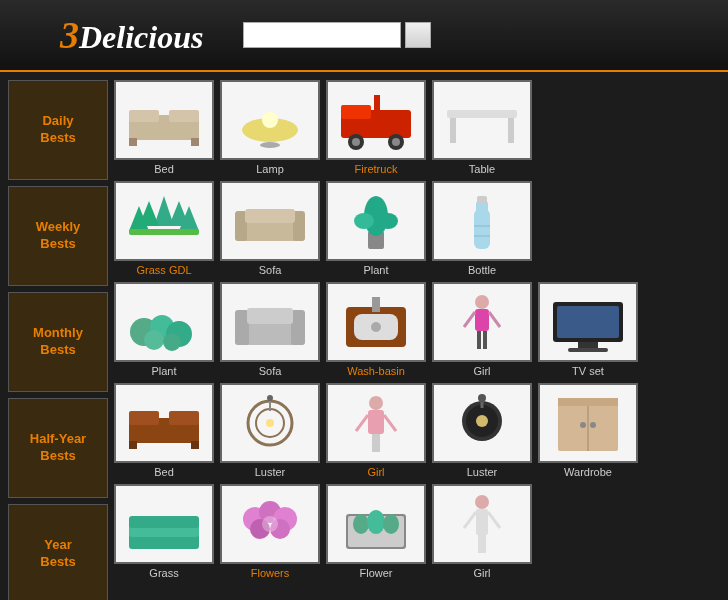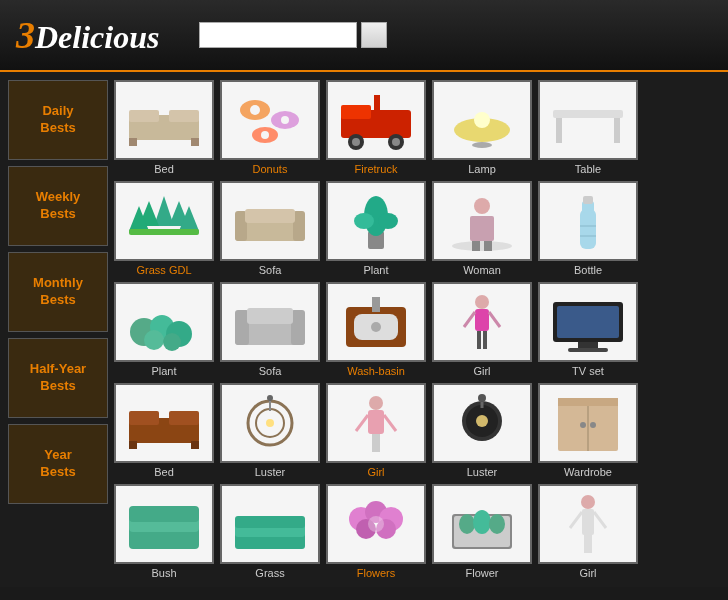--- a/index.html
+++ b/index.html
@@ -19,20 +19,21 @@
       padding: 8px 16px;
       border-bottom: 2px solid #e87e00;
       height: 72px;
     }
     #logo {
       font-size: 32px;
       font-weight: bold;
       color: #fff;
       font-family: Georgia, serif;
       flex-shrink: 0;
+      margin-left: 44px;
     }
     #logo span.three {
       color: #e87e00;
       font-style: italic;
       font-size: 38px;
     }
     #logo span.delicious {
       color: #fff;
       font-style: italic;
     }
@@ -90,21 +91,21 @@
     }
     .nav-item {
       background: #3a2a10;
       border: 1px solid #555;
       color: #e87e00;
       font-weight: bold;
       font-size: 13px;
       text-align: center;
       padding: 10px 4px;
       cursor: pointer;
-      height: 80px;
+      height: 100px;
       display: flex;
       align-items: center;
       justify-content: center;
       line-height: 1.3;
     }
 
     
     #grid-area {
       flex: 1;
       display: flex;
@@ -182,57 +183,44 @@
               <rect x="45" y="20" width="30" height="12" rx="2" fill="#d4c4aa"></rect>
               <rect x="5" y="48" width="8" height="8" fill="#a08870"></rect>
               <rect x="67" y="48" width="8" height="8" fill="#a08870"></rect>
             </svg>
           </div>
           <div class="thumb-label">Bed</div>
         </div>
         <div class="thumb-cell">
           <div class="thumb-box">
             <svg width="80" height="60" viewBox="0 0 80 60">
-              <ellipse cx="25" cy="20" rx="15" ry="10" fill="#f4a460"></ellipse>
-              <circle cx="25" cy="20" r="5" fill="#f5f5f5"></circle>
-              <ellipse cx="55" cy="30" rx="14" ry="9" fill="#dda0dd"></ellipse>
-              <circle cx="55" cy="30" r="4" fill="#f5f5f5"></circle>
-              <ellipse cx="35" cy="45" rx="13" ry="8" fill="#ff8c69"></ellipse>
-              <circle cx="35" cy="45" r="4" fill="#f5f5f5"></circle>
-            </svg>
-          </div>
-          <div class="thumb-label orange">Donuts</div>
+              <ellipse cx="40" cy="40" rx="28" ry="12" fill="#e8d870"></ellipse>
+              <circle cx="40" cy="30" r="8" fill="#ffffcc"></circle>
+              <ellipse cx="40" cy="55" rx="10" ry="3" fill="#aaa"></ellipse>
+            </svg>
+          </div>
+          <div class="thumb-label">Lamp</div>
         </div>
         <div class="thumb-cell">
           <div class="thumb-box">
             <svg width="80" height="60" viewBox="0 0 80 60">
               <rect x="5" y="20" width="70" height="28" rx="3" fill="#cc2200"></rect>
               <rect x="5" y="15" width="30" height="14" rx="2" fill="#ee3300"></rect>
               <circle cx="20" cy="52" r="8" fill="#333"></circle>
               <circle cx="20" cy="52" r="4" fill="#888"></circle>
               <circle cx="60" cy="52" r="8" fill="#333"></circle>
               <circle cx="60" cy="52" r="4" fill="#888"></circle>
               <rect x="38" y="5" width="6" height="16" fill="#cc2200"></rect>
             </svg>
           </div>
           <div class="thumb-label orange">Firetruck</div>
         </div>
         <div class="thumb-cell">
           <div class="thumb-box">
             <svg width="80" height="60" viewBox="0 0 80 60">
-              <ellipse cx="40" cy="40" rx="28" ry="12" fill="#e8d870"></ellipse>
-              <circle cx="40" cy="30" r="8" fill="#ffffcc"></circle>
-              <ellipse cx="40" cy="55" rx="10" ry="3" fill="#aaa"></ellipse>
-            </svg>
-          </div>
-          <div class="thumb-label">Lamp</div>
-        </div>
-        <div class="thumb-cell">
-          <div class="thumb-box">
-            <svg width="80" height="60" viewBox="0 0 80 60">
               <rect x="5" y="20" width="70" height="8" rx="2" fill="#ddd"></rect>
               <rect x="8" y="28" width="6" height="25" fill="#ccc"></rect>
               <rect x="66" y="28" width="6" height="25" fill="#ccc"></rect>
             </svg>
           </div>
           <div class="thumb-label">Table</div>
         </div>
       </div>
       <div class="row">
         <div class="thumb-cell">
@@ -266,32 +254,20 @@
               <ellipse cx="40" cy="25" rx="12" ry="20" fill="#2a8"></ellipse>
               <ellipse cx="28" cy="30" rx="10" ry="8" fill="#3b9"></ellipse>
               <ellipse cx="52" cy="30" rx="10" ry="8" fill="#2a8"></ellipse>
             </svg>
           </div>
           <div class="thumb-label">Plant</div>
         </div>
         <div class="thumb-cell">
           <div class="thumb-box">
             <svg width="80" height="60" viewBox="0 0 80 60">
-              <ellipse cx="40" cy="55" rx="30" ry="5" fill="#aaa" opacity="0.3"></ellipse>
-              <rect x="28" y="25" width="24" height="25" rx="2" fill="#c8a0b0"></rect>
-              <circle cx="40" cy="15" r="8" fill="#daa"></circle>
-              <rect x="30" y="50" width="8" height="10" fill="#888"></rect>
-              <rect x="42" y="50" width="8" height="10" fill="#888"></rect>
-            </svg>
-          </div>
-          <div class="thumb-label">Woman</div>
-        </div>
-        <div class="thumb-cell">
-          <div class="thumb-box">
-            <svg width="80" height="60" viewBox="0 0 80 60">
               <rect x="32" y="18" width="16" height="40" rx="6" fill="#a8d8ea"></rect>
               <rect x="34" y="10" width="12" height="12" rx="3" fill="#a8d8ea"></rect>
               <rect x="35" y="5" width="10" height="8" rx="2" fill="#ccc"></rect>
               <line x1="32" y1="35" x2="48" y2="35" stroke="#88b8ca" stroke-width="1"></line>
               <line x1="32" y1="45" x2="48" y2="45" stroke="#88b8ca" stroke-width="1"></line>
             </svg>
           </div>
           <div class="thumb-label">Bottle</div>
         </div>
       </div>
@@ -415,30 +391,20 @@
               <rect x="10" y="5" width="60" height="8" fill="#c8a882"></rect>
             </svg>
           </div>
           <div class="thumb-label">Wardrobe</div>
         </div>
       </div>
       <div class="row">
         <div class="thumb-cell">
           <div class="thumb-box">
             <svg width="80" height="60" viewBox="0 0 80 60">
-              <rect x="5" y="30" width="70" height="25" rx="4" fill="#4a8"></rect>
-              <rect x="5" y="20" width="70" height="18" rx="4" fill="#5b9"></rect>
-              <rect x="5" y="12" width="70" height="16" rx="4" fill="#4a8"></rect>
-            </svg>
-          </div>
-          <div class="thumb-label">Bush</div>
-        </div>
-        <div class="thumb-cell">
-          <div class="thumb-box">
-            <svg width="80" height="60" viewBox="0 0 80 60">
               <rect x="5" y="35" width="70" height="20" rx="3" fill="#3a8"></rect>
               <rect x="5" y="28" width="70" height="15" rx="3" fill="#4b9"></rect>
               <rect x="5" y="22" width="70" height="12" rx="3" fill="#3a8"></rect>
             </svg>
           </div>
           <div class="thumb-label">Grass</div>
         </div>
         <div class="thumb-cell">
           <div class="thumb-box">
             <svg width="80" height="60" viewBox="0 0 80 60">

